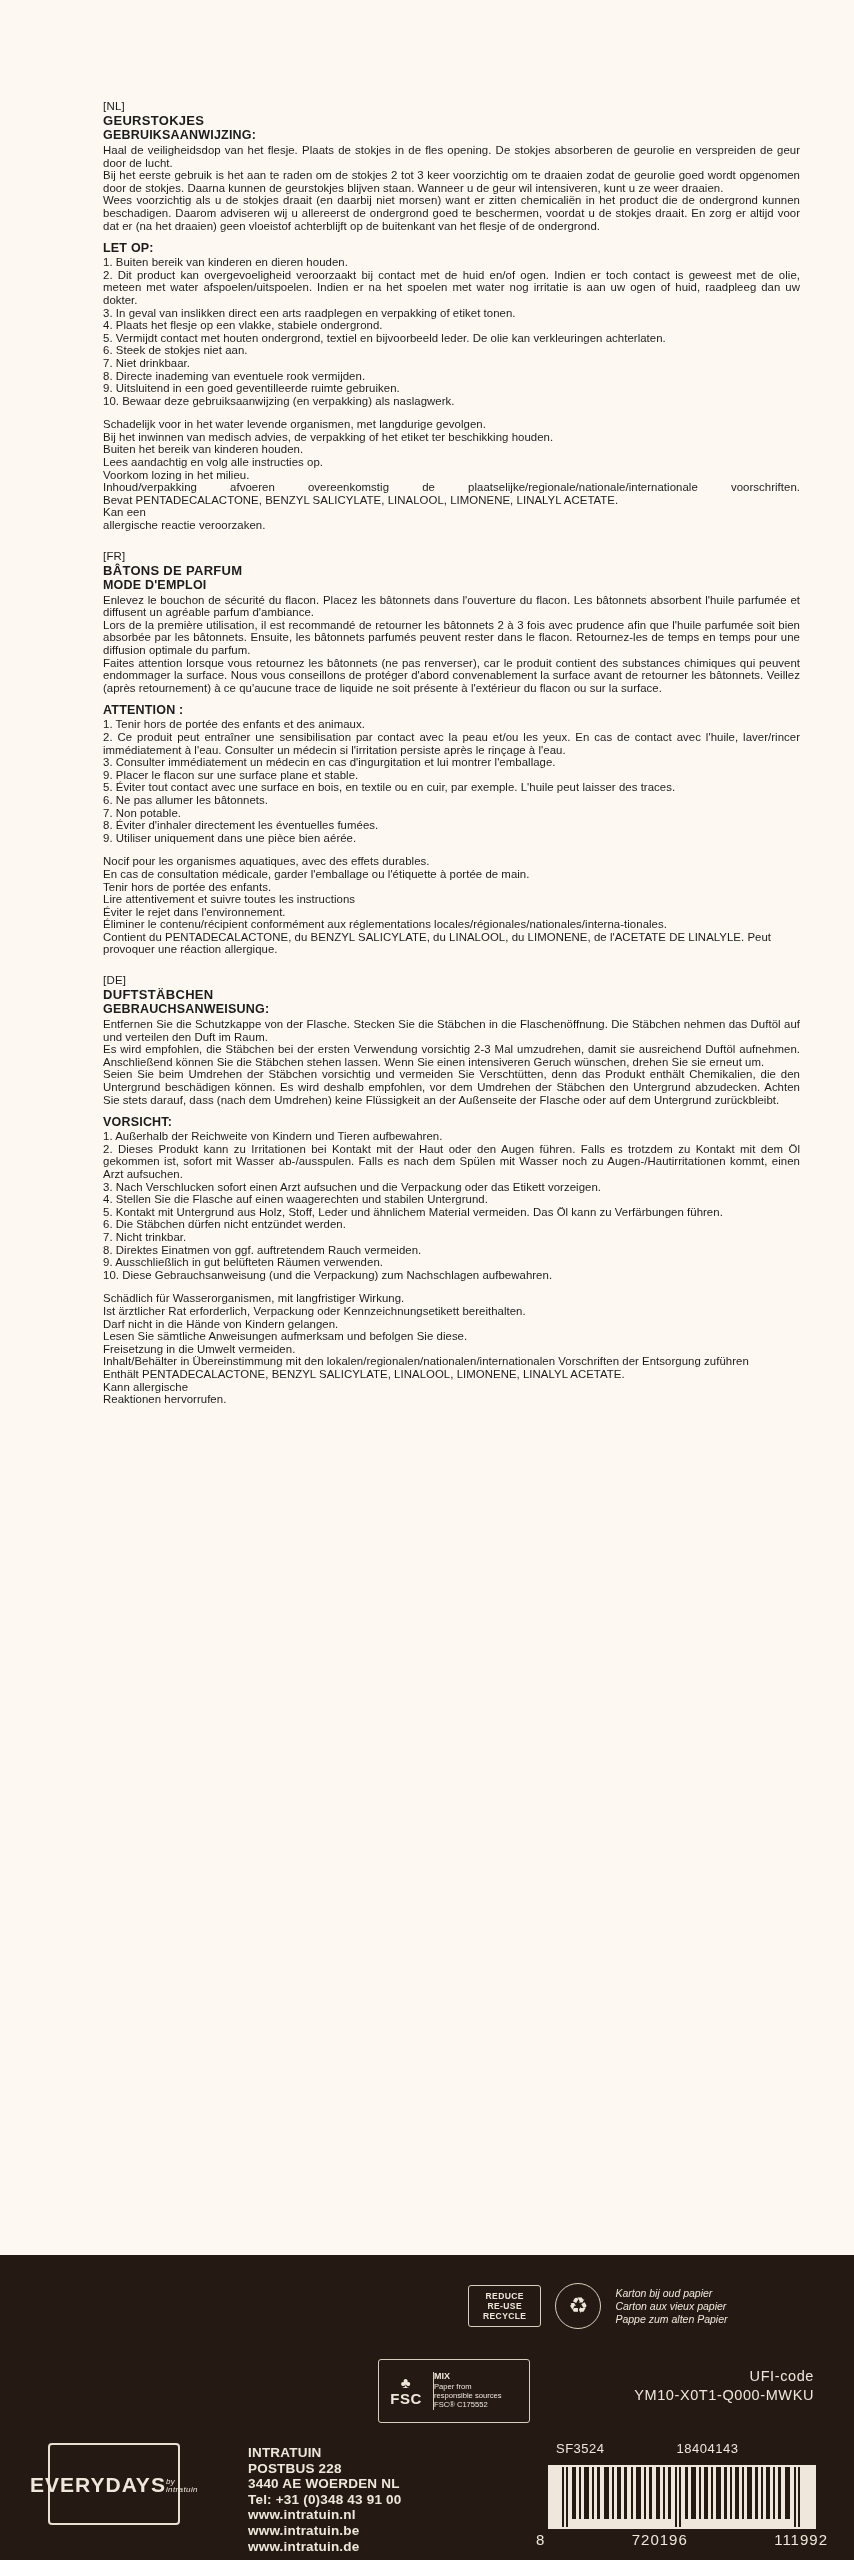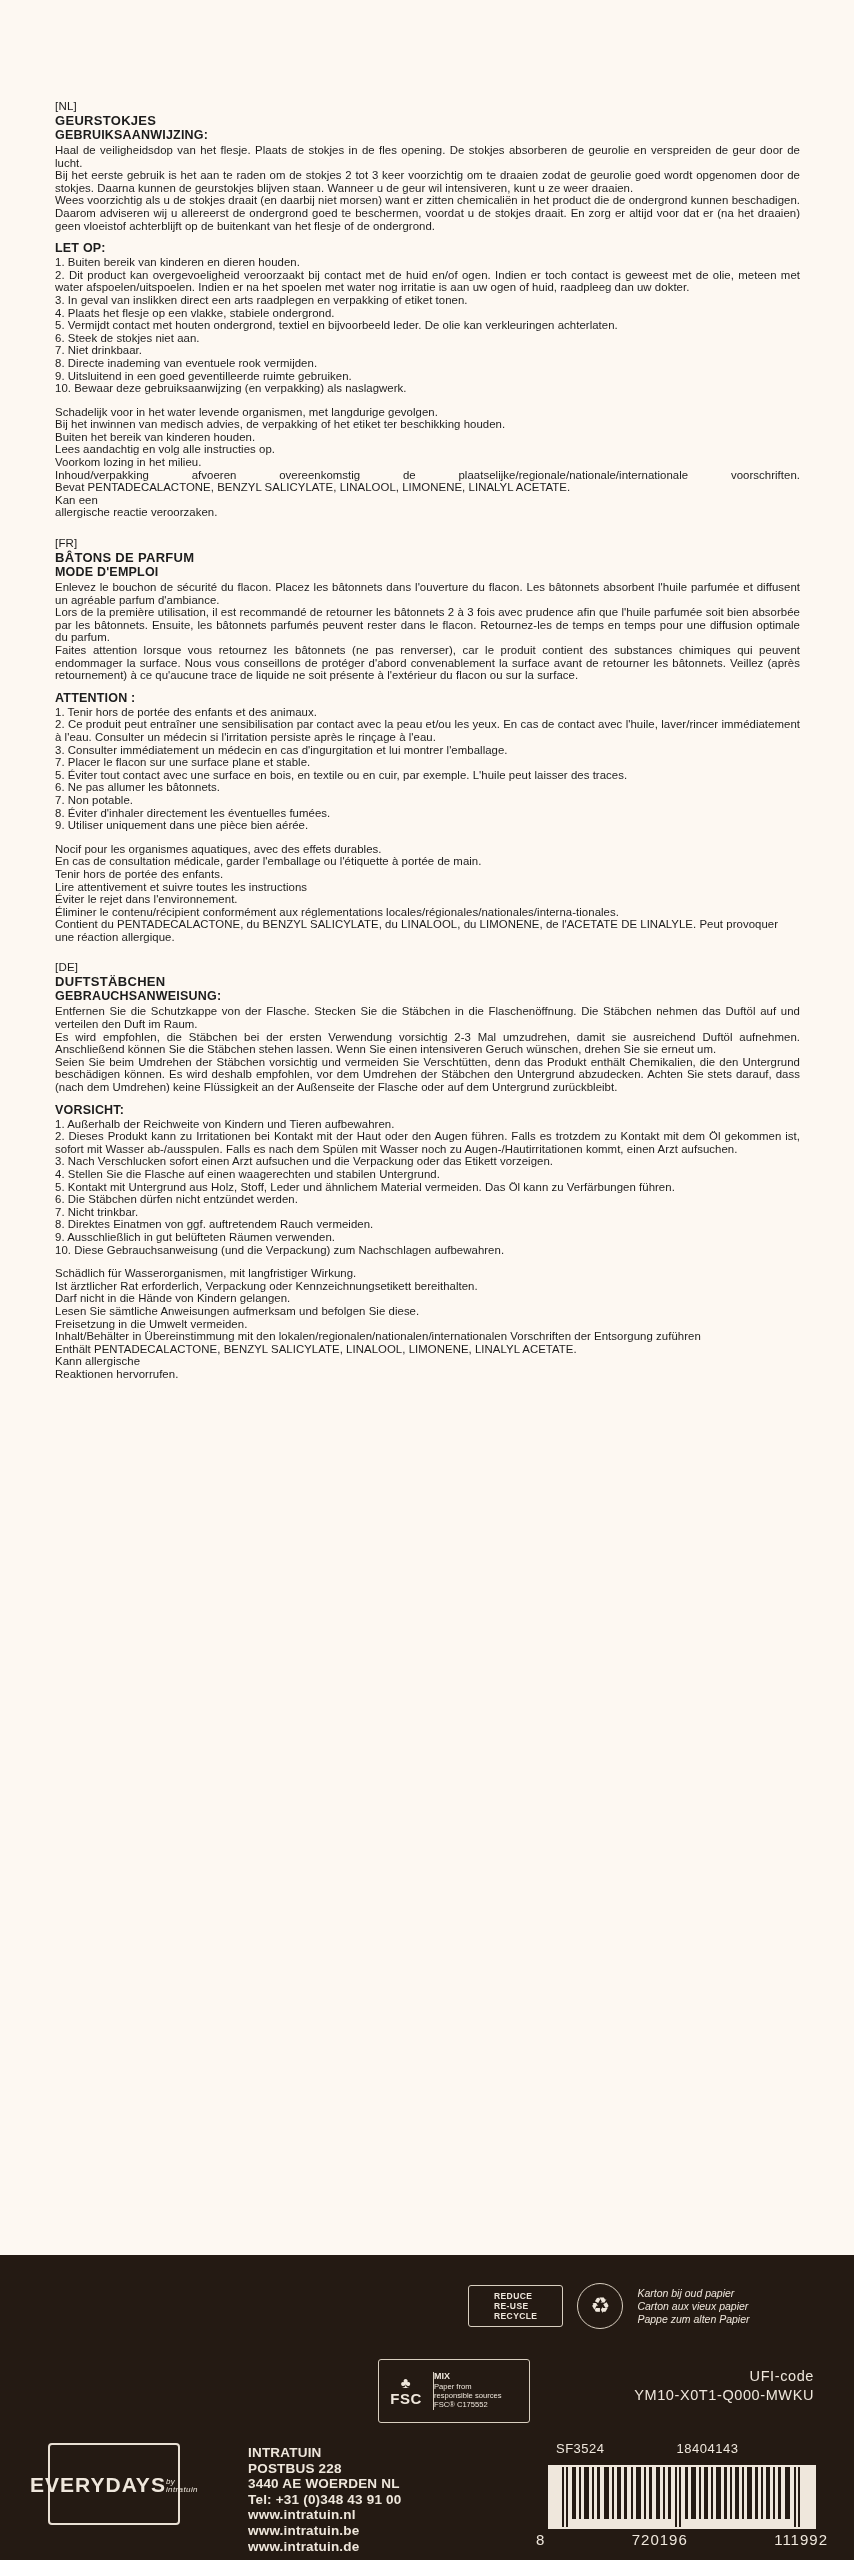--- a/index.html
+++ b/index.html
@@ -15,21 +15,21 @@
     height:2560px;
     background:#fdf8f2;
     overflow:hidden;
   }
   .textarea{
     position:absolute;
     left:55px;
     top:100px;
     width:745px;
   }
-  .lang-block{margin-bottom:18px;}
+  .lang-block{margin-bottom:18px;margin-left:48px;}
   .lang-tag{
     font-size:11.5px;
     line-height:13px;
     letter-spacing:.2px;
   }
   .lang-title{
     font-size:13px;
     line-height:15px;
     font-weight:bold;
     letter-spacing:.3px;
@@ -105,25 +105,25 @@
     position:absolute;
     left:468px;
     top:28px;
     display:flex;
     align-items:center;
     gap:14px;
   }
   .badge-rect{
     border:1.5px solid #d9cfc0;
     border-radius:3px;
-    padding:5px 25px;
+    padding:5px 14px;
     font-size:8.5px;
     line-height:10px;
     font-weight:bold;
-    text-align:left;
+    text-align:center;
     letter-spacing:.4px;
   }
   .mobius{
     width:44px;height:44px;
     border-radius:50%;
     border:1.5px solid #d9cfc0;
     display:flex;align-items:center;justify-content:center;
     font-size:22px;
   }
   .paper-note{
@@ -244,21 +244,21 @@
       <div class="sub-title">MODE D'EMPLOI</div>
       <p class="body">Enlevez le bouchon de sécurité du flacon. Placez les bâtonnets dans l'ouverture du flacon. Les bâtonnets absorbent l'huile parfumée et diffusent un agréable parfum d'ambiance.</p>
       <p class="body">Lors de la première utilisation, il est recommandé de retourner les bâtonnets 2 à 3 fois avec prudence afin que l'huile parfumée soit bien absorbée par les bâtonnets. Ensuite, les bâtonnets parfumés peuvent rester dans le flacon. Retournez-les de temps en temps pour une diffusion optimale du parfum.</p>
       <p class="body">Faites attention lorsque vous retournez les bâtonnets (ne pas renverser), car le produit contient des substances chimiques qui peuvent endommager la surface. Nous vous conseillons de protéger d'abord convenablement la surface avant de retourner les bâtonnets. Veillez (après retournement) à ce qu'aucune trace de liquide ne soit présente à l'extérieur du flacon ou sur la surface.</p>
 
       <div class="caution">ATTENTION :</div>
       <div class="warn-list">
         <p class="body">1. Tenir hors de portée des enfants et des animaux.</p>
         <p class="body">2. Ce produit peut entraîner une sensibilisation par contact avec la peau et/ou les yeux. En cas de contact avec l'huile, laver/rincer immédiatement à l'eau. Consulter un médecin si l'irritation persiste après le rinçage à l'eau.</p>
         <p class="body">3. Consulter immédiatement un médecin en cas d'ingurgitation et lui montrer l'emballage.</p>
-        <p class="body">7. Placer le flacon sur une surface plane et stable.</p>
+        <p class="body">9. Placer le flacon sur une surface plane et stable.</p>
         <p class="body">5. Éviter tout contact avec une surface en bois, en textile ou en cuir, par exemple. L'huile peut laisser des traces.</p>
         <p class="body">6. Ne pas allumer les bâtonnets.</p>
         <p class="body">7. Non potable.</p>
         <p class="body">8. Éviter d'inhaler directement les éventuelles fumées.</p>
         <p class="body">9. Utiliser uniquement dans une pièce bien aérée.</p>
       </div>
 
       <div class="gap"></div>
       <div>
         <p class="body loose">Nocif pour les organismes aquatiques, avec des effets durables.</p>

